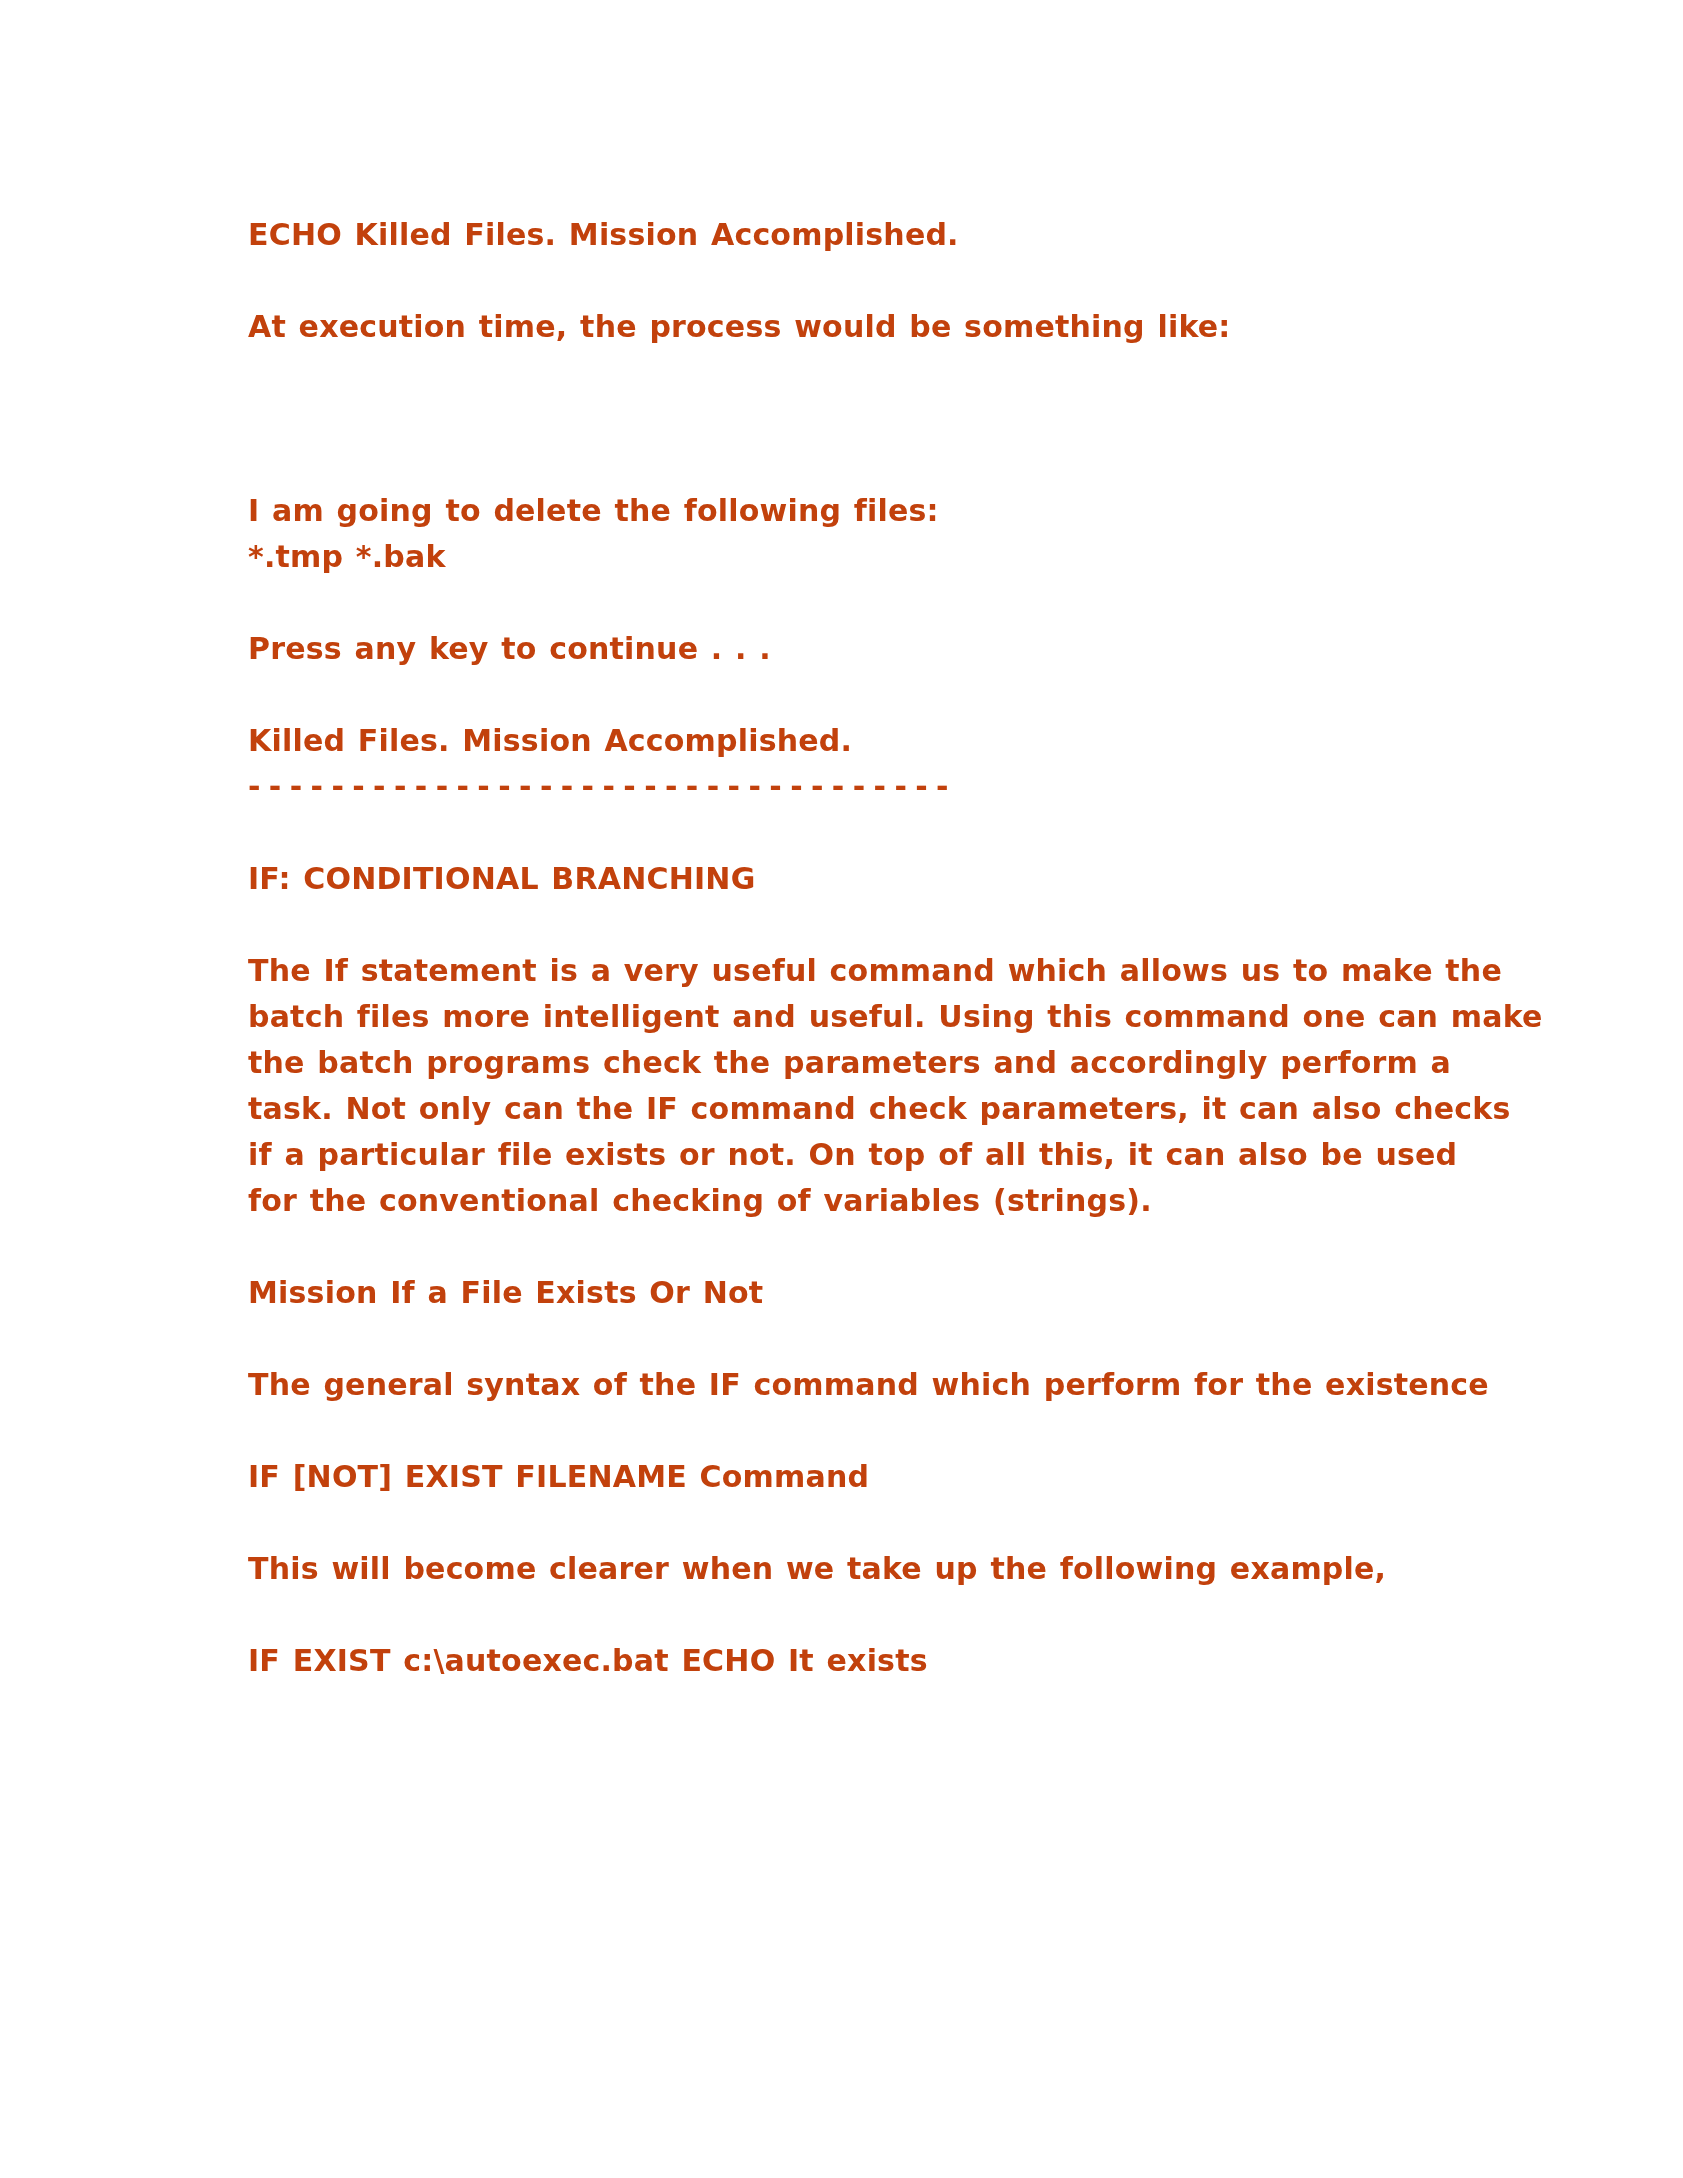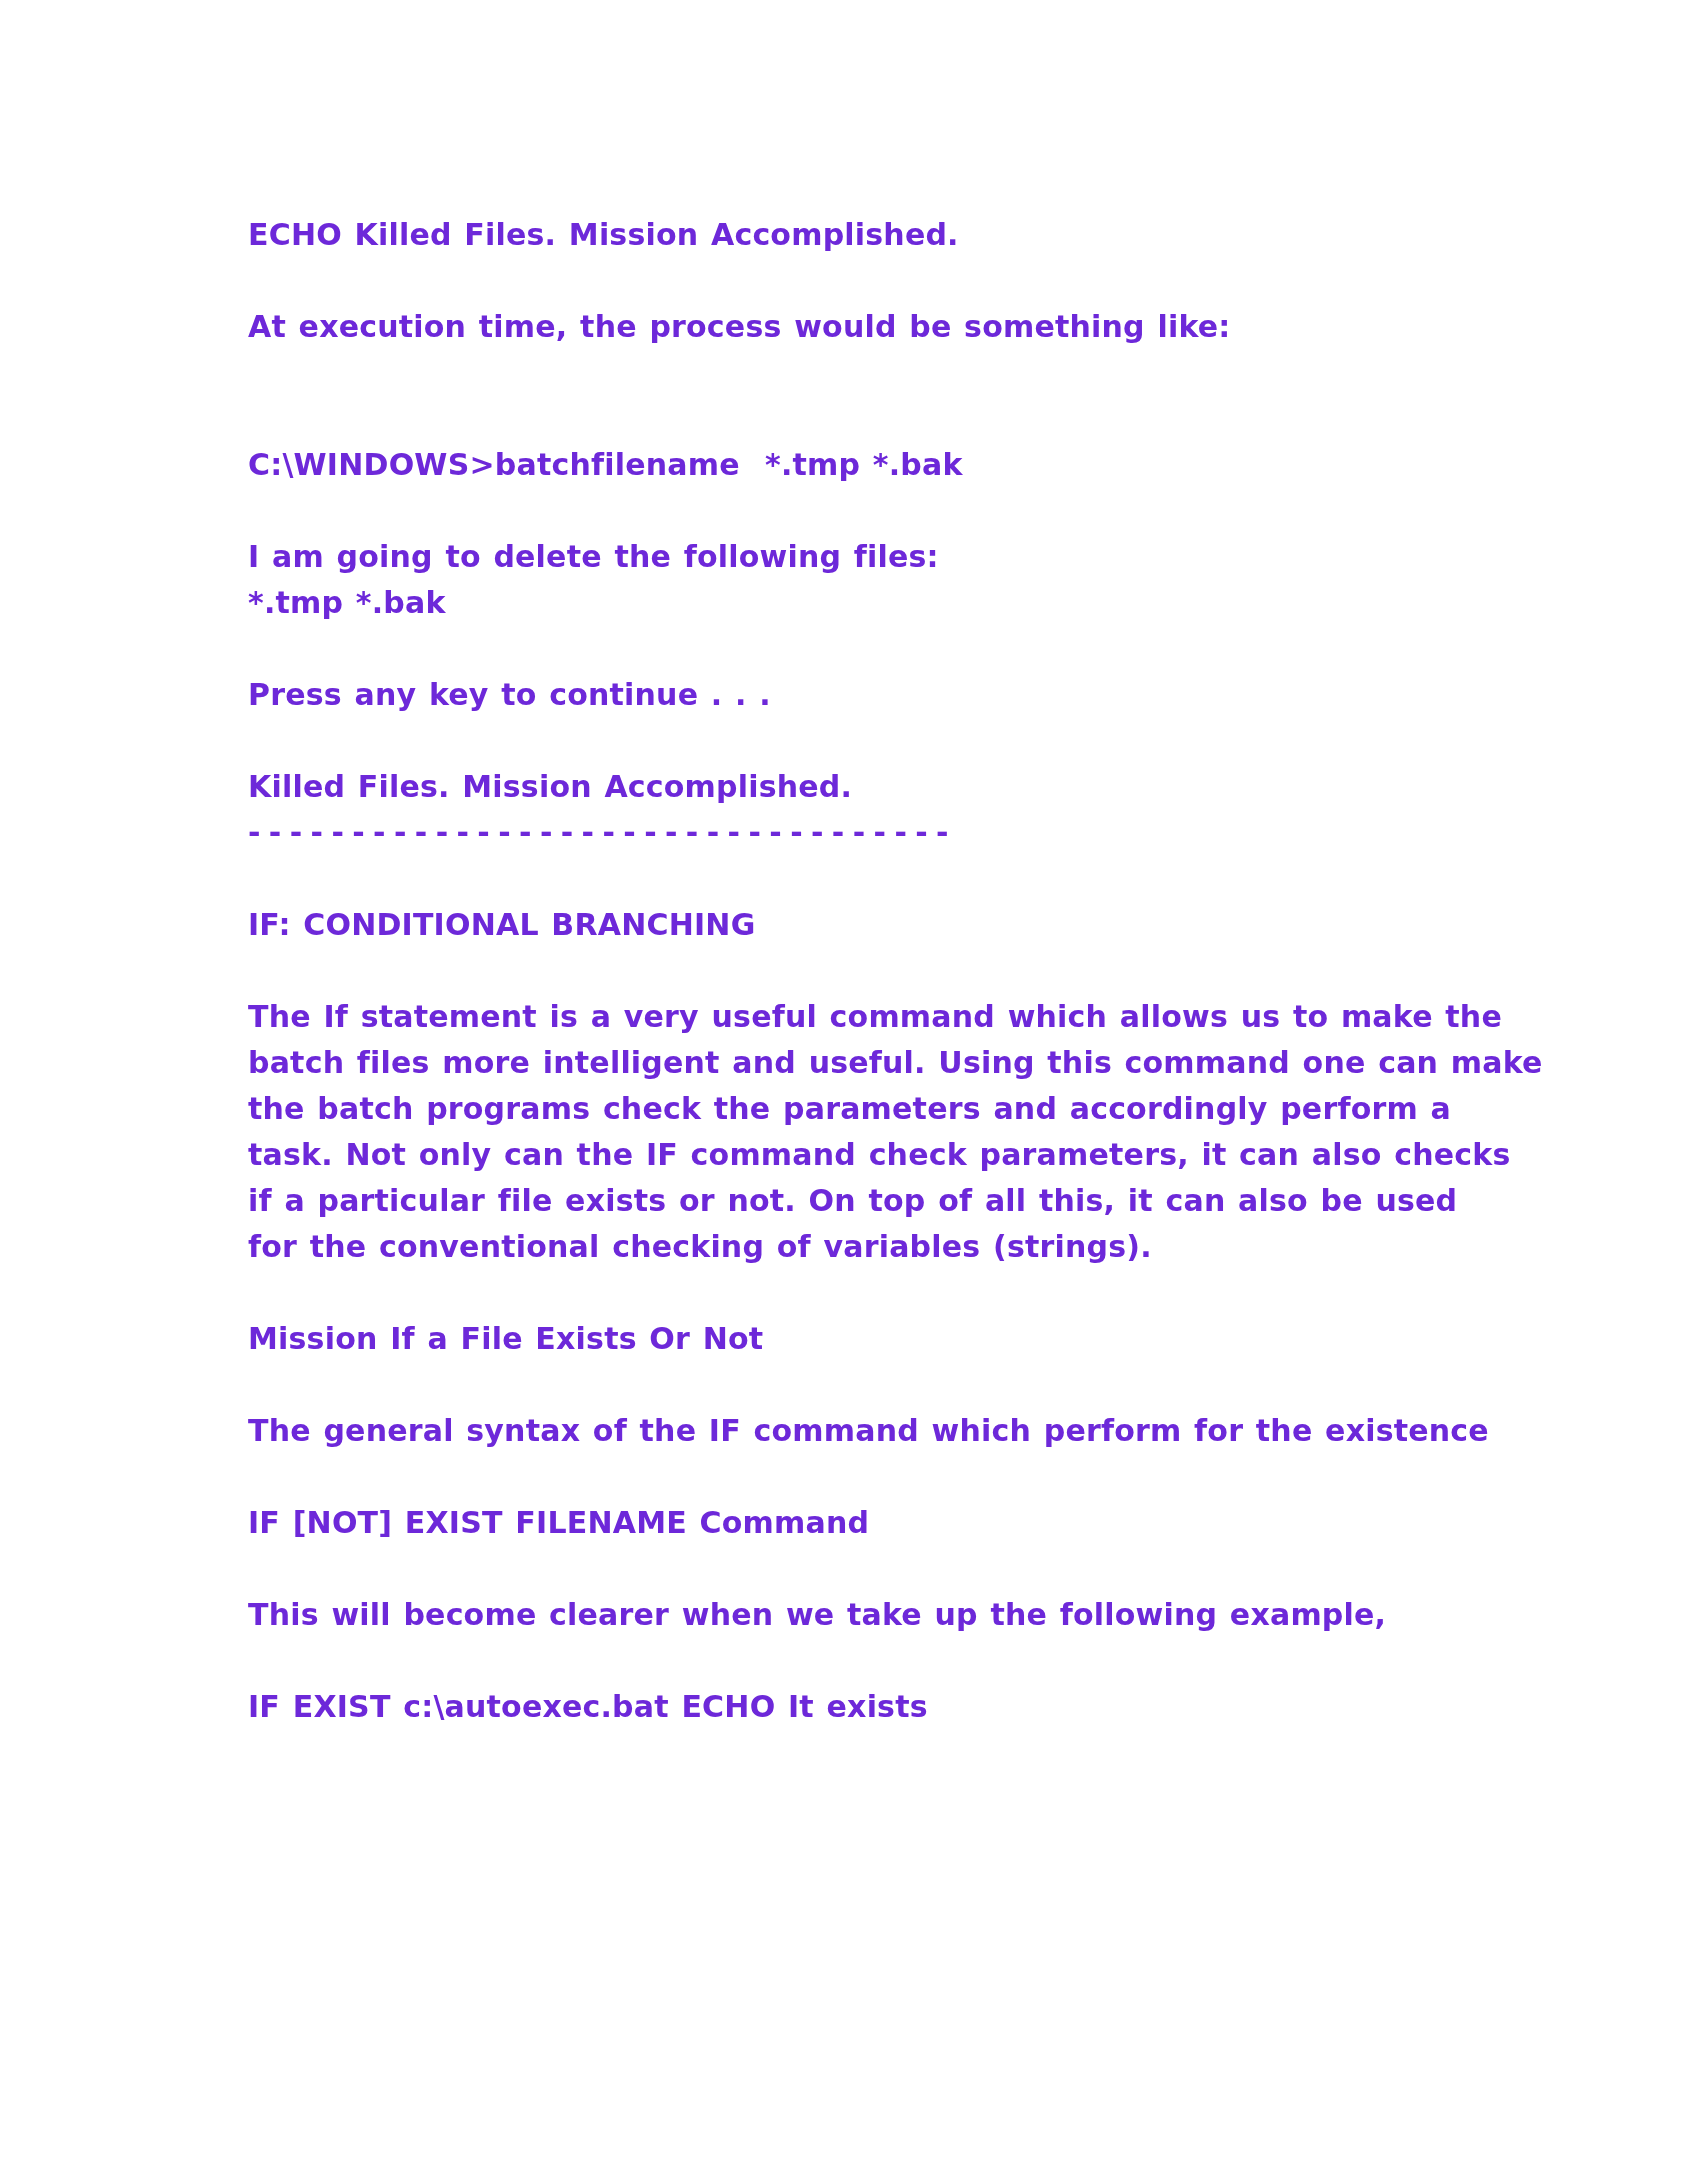--- a/index.html
+++ b/index.html
@@ -23,37 +23,36 @@
     width: 1198px;
   }
   .line {
     height: 46px;
     line-height: 46px;
     font-size: 30px;
     font-weight: 700;
     white-space: pre;
     letter-spacing: 0.2px;
     word-spacing: 2px;
-    color: #6d28d9;
+    color: #c2410c;
   }
   .line.dashes {
     letter-spacing: 8.4px;
   }
 </style>
 </head>
 <body>
 
 <div class="page">
   <div class="content">
     <div class="line">ECHO Killed Files. Mission Accomplished.</div>
     <div class="line"></div>
     <div class="line">At execution time, the process would be something like:</div>
     <div class="line"></div>
     <div class="line"></div>
-    <div class="line">C:\WINDOWS&gt;batchfilename  *.tmp *.bak</div>
     <div class="line"></div>
     <div class="line">I am going to delete the following files:</div>
     <div class="line">*.tmp *.bak</div>
     <div class="line"></div>
     <div class="line">Press any key to continue . . .</div>
     <div class="line"></div>
     <div class="line">Killed Files. Mission Accomplished.</div>
     <div class="line dashes">----------------------------------</div>
     <div class="line"></div>
     <div class="line">IF: CONDITIONAL BRANCHING</div>

